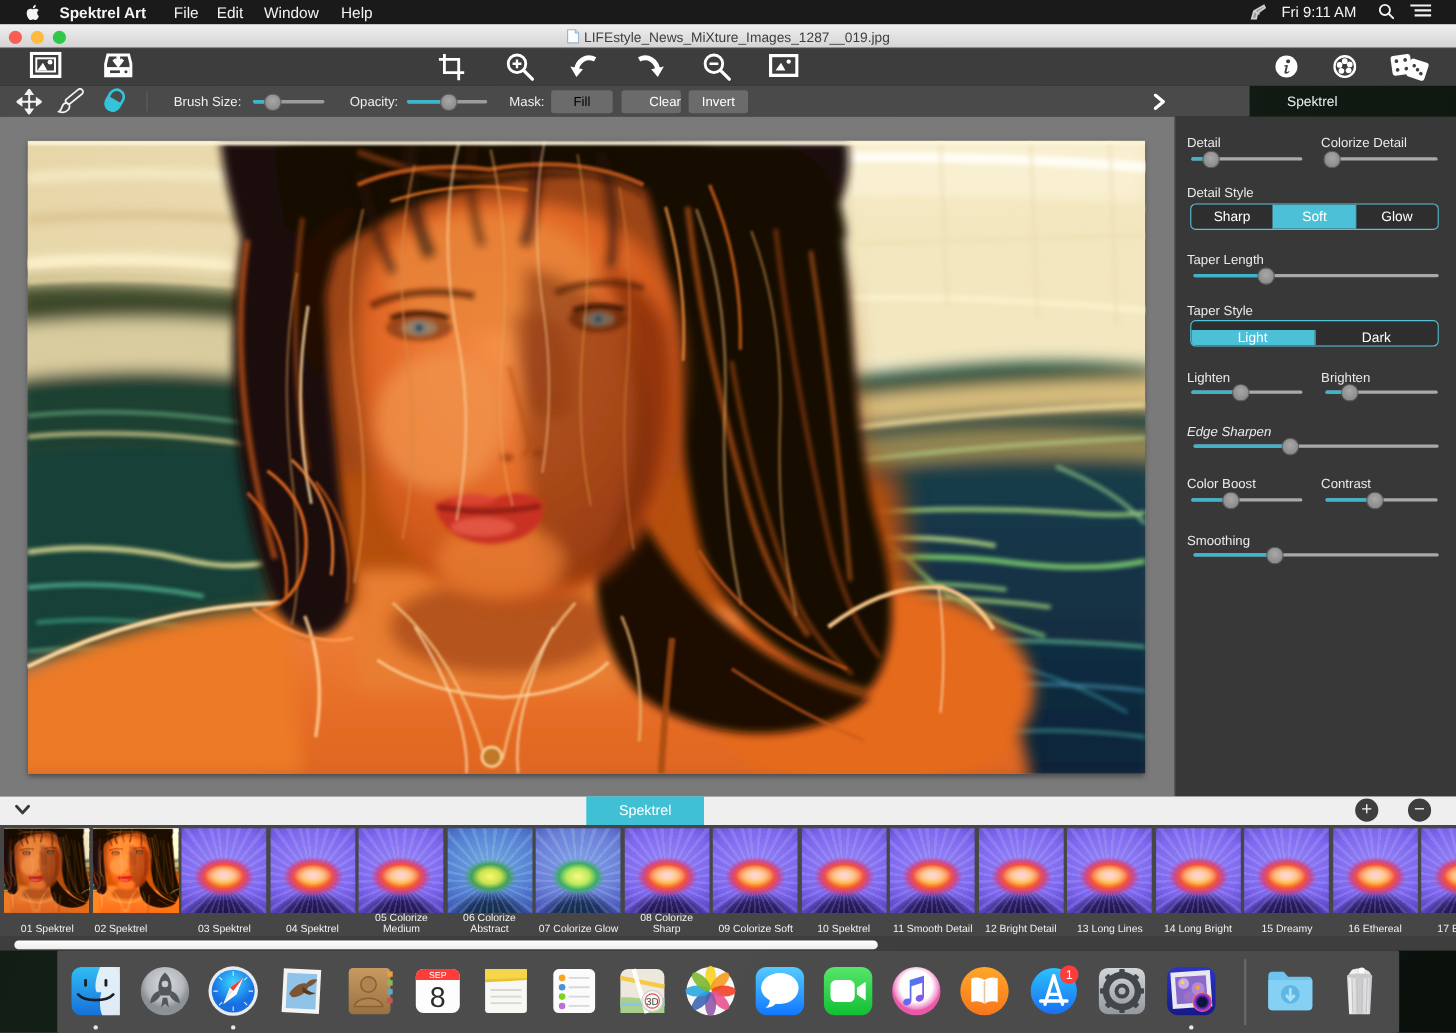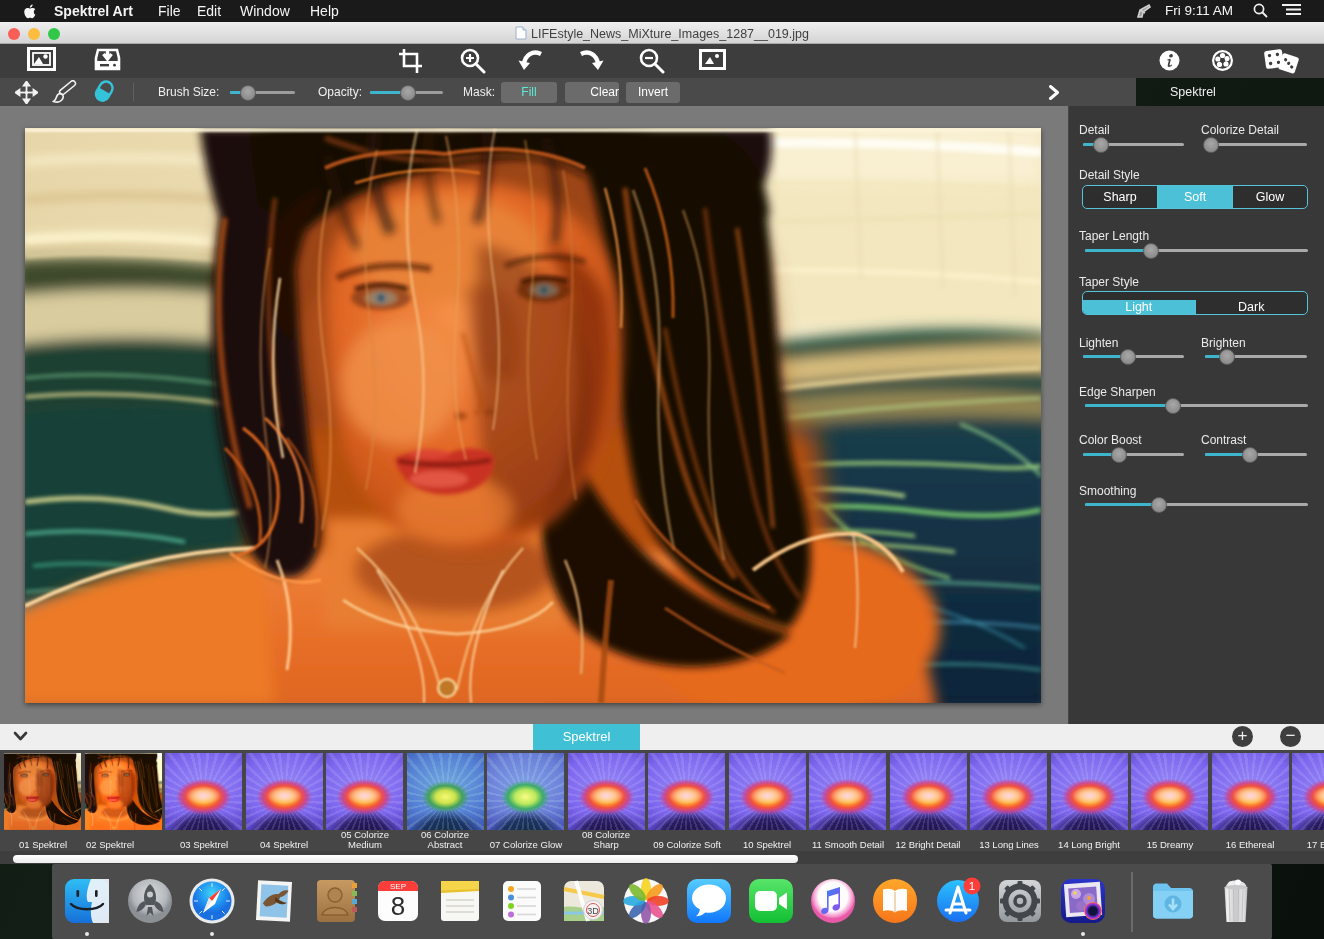--- a/index.html
+++ b/index.html
@@ -201,21 +201,21 @@
   <div class="slider" style="left:230px; top:13px; width:65px; background:#9c9c9c;">
       <div class="fill" style="width:18px;"></div>
       <div class="knob" style="left:10px;"></div>
     </div>
   <span style="position:absolute; left:318px; top:7px;">Opacity:</span>
   <div class="slider" style="left:370px; top:13px; width:73px; background:#9c9c9c;">
       <div class="fill" style="width:38px;"></div>
       <div class="knob" style="left:30px;"></div>
     </div>
   <span style="position:absolute; left:463px; top:7px;">Mask:</span>
-  <div class="abs" style="left:501px;top:3.5px;width:56px;height:21px;background:#6b6b6b;border-radius:3px;text-align:center;line-height:21px;color:#5eead4;">Fill</div>
+  <div class="abs" style="left:501px;top:3.5px;width:56px;height:21px;background:#6b6b6b;border-radius:3px;text-align:center;line-height:21px;color:#000000;">Fill</div>
   <div class="abs" style="left:565px;top:3.5px;width:54px;height:21px;background:#6b6b6b;border-radius:3px;text-align:right;line-height:21px;color:#ffffff;">Clear</div>
   <div class="abs" style="left:626px;top:3.5px;width:54px;height:21px;background:#6b6b6b;border-radius:3px;text-align:center;line-height:21px;color:#fff;">Invert</div>
 
   <svg class="abs" style="left:15px;top:3px;" width="23" height="23" viewBox="0 0 23 23">
     <g stroke="#f2f2f2" stroke-width="1.8" fill="#f2f2f2">
       <path d="M11.5 3 V20" fill="none"></path>
         <path d="M3 11.5 H20" fill="none"></path>
       <path d="M11.5 0.5 L8.7 4.5 H14.3 Z"></path>
         <path d="M11.5 22.5 L8.7 18.5 H14.3 Z"></path>
       <path d="M0.5 11.5 L4.5 8.7 V14.3 Z"></path>
@@ -513,21 +513,21 @@
   <div class="slider" style="left:14px;top:249px;width:101px;">
       <div class="fill" style="width:45px;"></div>
       <div class="knob" style="left:37px;"></div>
     </div>
   <div class="plabel" style="left:132px;top:230px;">Brighten</div>
   <div class="slider" style="left:136px;top:249px;width:102px;">
       <div class="fill" style="width:22px;"></div>
       <div class="knob" style="left:14px;"></div>
     </div>
 
-  <div class="plabel" style="left:10px;top:279px;">Edge Sharpen</div>
+  <div class="plabel" style="left:10px;top:279px;font-style:italic;">Edge Sharpen</div>
   <div class="slider" style="left:16px;top:298px;width:223px;">
       <div class="fill" style="width:88px;"></div>
       <div class="knob" style="left:80px;"></div>
     </div>
 
   <div class="plabel" style="left:10px;top:327px;">Color Boost</div>
   <div class="slider" style="left:14px;top:347px;width:101px;">
       <div class="fill" style="width:36px;"></div>
       <div class="knob" style="left:28px;"></div>
     </div>

